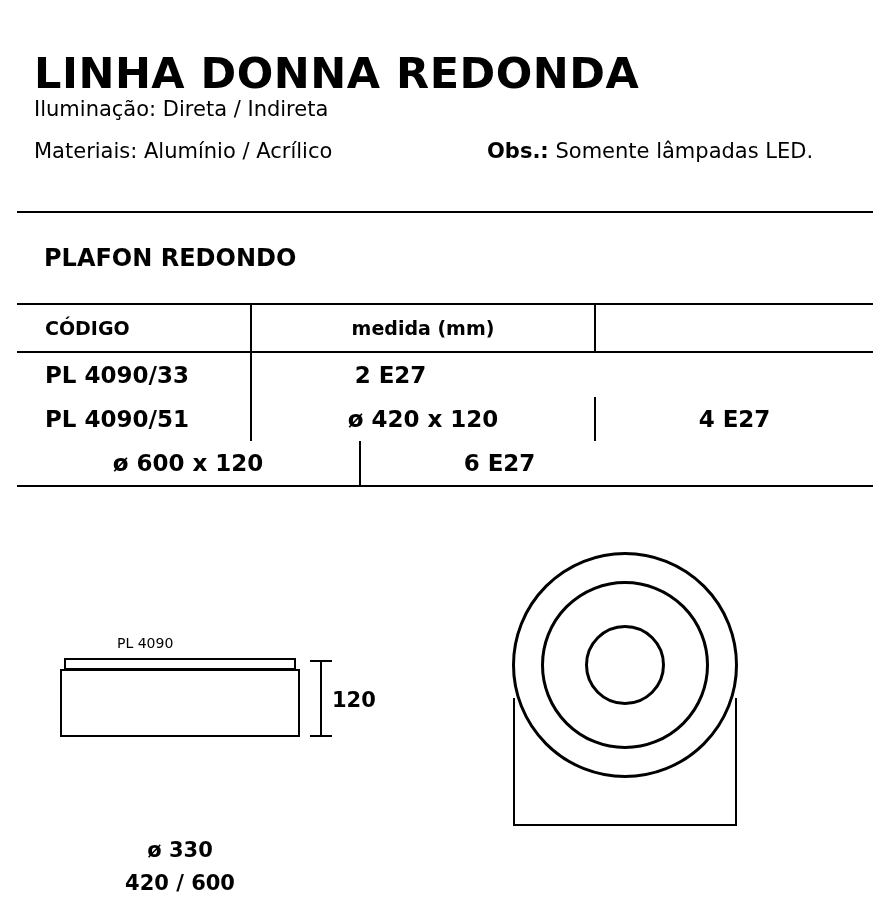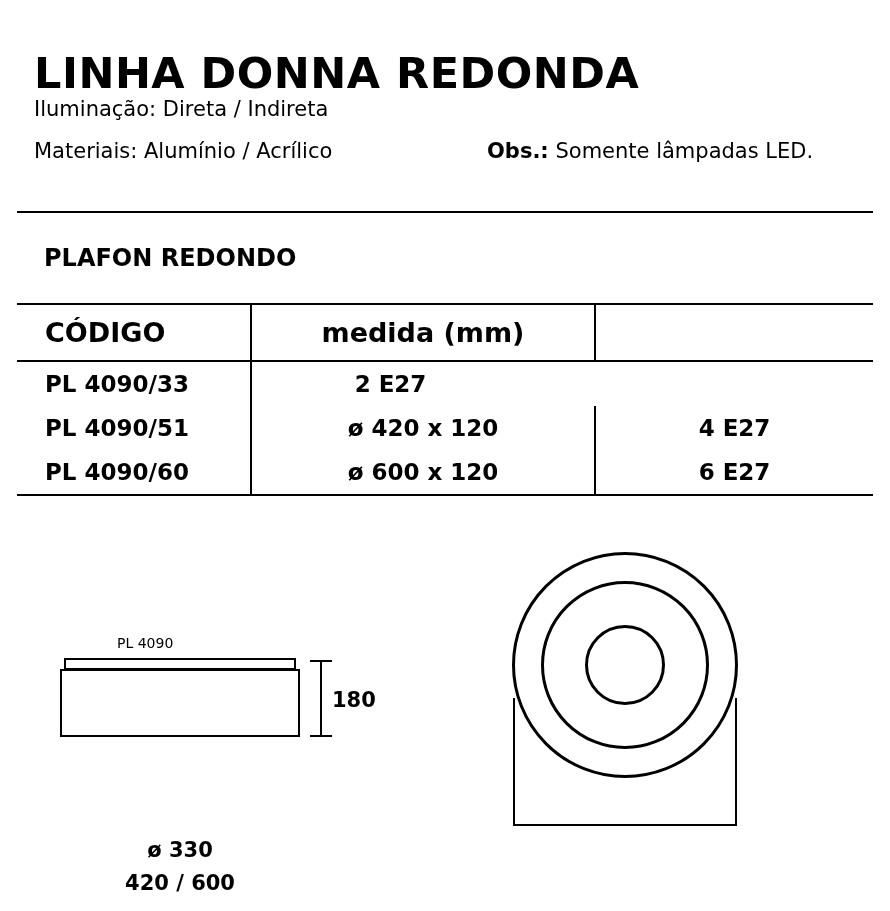--- a/index.html
+++ b/index.html
@@ -99,21 +99,21 @@
   }
   .table .cell {
     box-sizing: border-box;
     text-align: center;
     padding: 9px 4px;
     font-size: 23px;
     white-space: nowrap;
   }
   .table .head .cell {
     font-weight: bold;
-    font-size: 27px;
+    font-size: 19px;
     padding: 12px 4px;
   }
   .c1 { width: 235px; border-right: 2px solid #000; }
   .c2 { width: 344px; border-right: 2px solid #000; }
   .c3 { width: 277px; }
   .table .head .c1 { text-align: left; padding-left: 28px; }
   .table .body .c1 { text-align: left; padding-left: 28px; font-weight: bold; }
   .table .body .cell { font-weight: bold; }
 
   .side-label {
@@ -273,33 +273,32 @@
     <div class="row body">
       <div class="cell c1">PL 4090/33</div>
       <div class="cell c3">2 E27</div>
     </div>
     <div class="row body">
       <div class="cell c1">PL 4090/51</div>
       <div class="cell c2">ø 420 x 120</div>
       <div class="cell c3">4 E27</div>
     </div>
     <div class="row body">
-      <div class="cell c1">PL 4090/60</div>
       <div class="cell c2">ø 600 x 120</div>
       <div class="cell c3">6 E27</div>
     </div>
   </div>
 
   <div class="side-label">PL 4090</div>
   <div class="side-top"></div>
   <div class="side-body"></div>
   <div class="tick tick-top"></div>
   <div class="tick tick-bot"></div>
   <div class="dim-line-v"></div>
-  <div class="dim-120">180</div>
+  <div class="dim-120">120</div>
 
   <div class="circle-outer"></div>
   <div class="circle-mid"></div>
   <div class="circle-inner"></div>
   <div class="ext-left"></div>
   <div class="ext-right"></div>
   <div class="dim-line-h"></div>
   <div class="dim-330">ø 330</div>
   <div class="dim-420">420 / 600</div>
 

